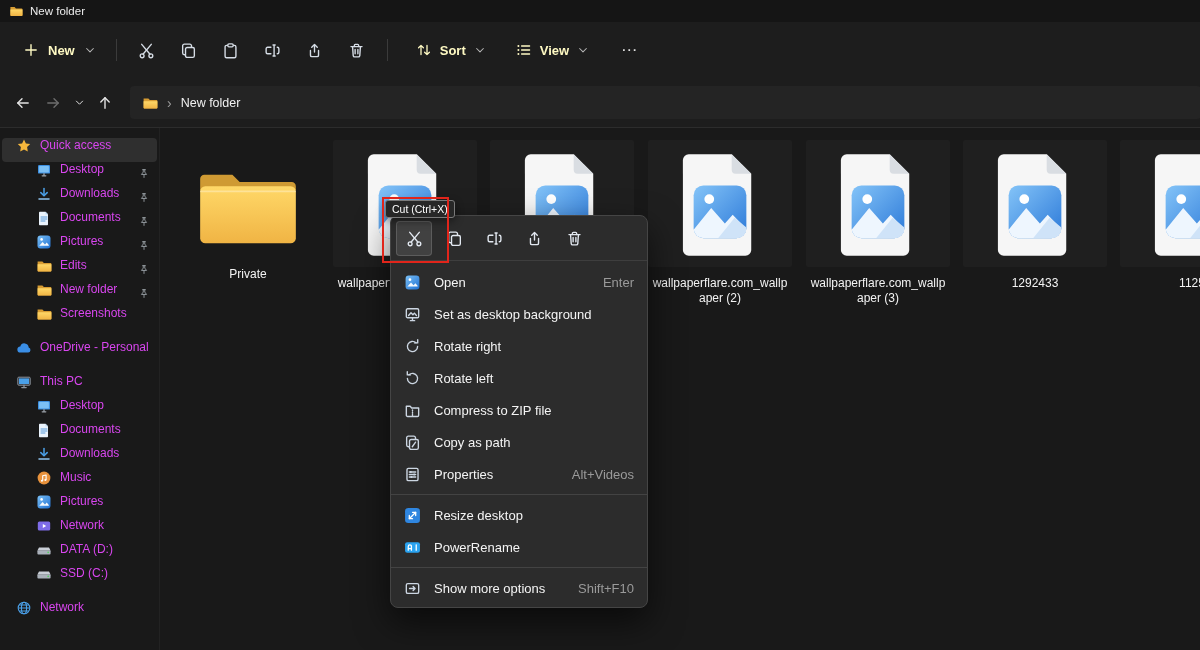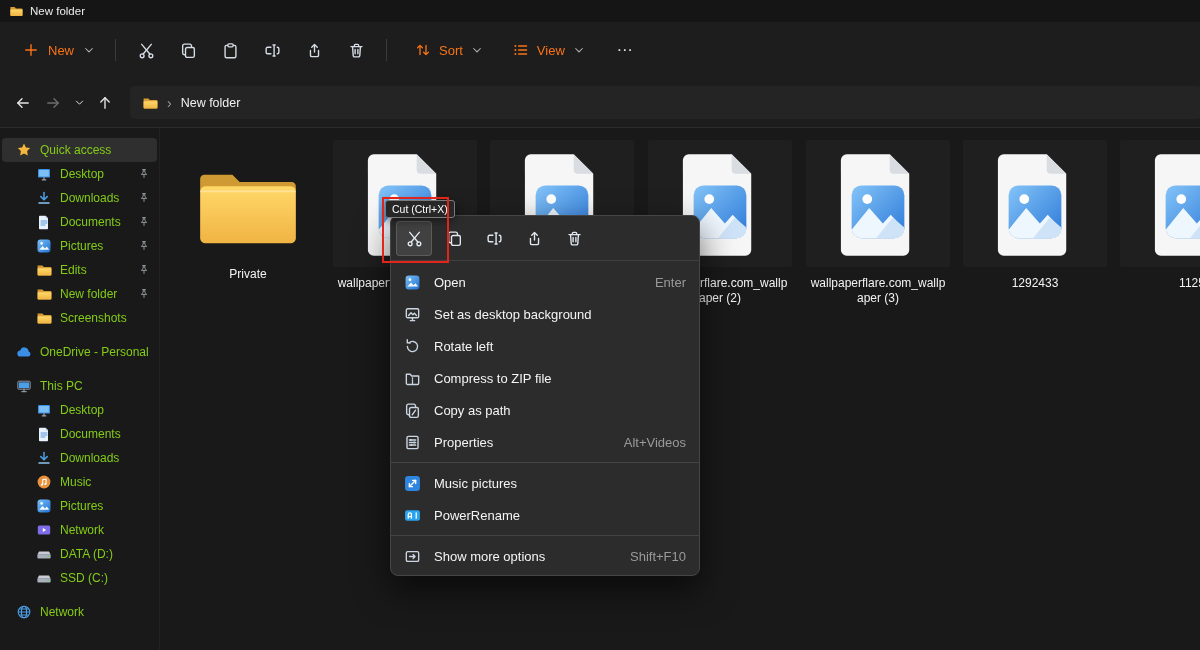--- a/index.html
+++ b/index.html
@@ -11,21 +11,21 @@
   .titlebar { position:absolute; top:0; left:0; right:0; height:22px; background:#151515;
               display:flex; align-items:center; gap:7px; padding:0 9px; font-size:11.5px; color:#ececec; }
   .i14 { width:14px; height:14px; display:block; }
   .i16 { width:16px; height:16px; display:block; }
   .i12 { width:12px; height:12px; display:block; }
 
   
   .cmdbar { position:absolute; top:22px; left:0; right:0; height:56px; background:#1d1d1d;
             display:flex; align-items:center; padding:0 12px; }
   .tb-labelbtn { height:34px; padding:0 11px; border-radius:4px; display:flex; align-items:center;
-                 gap:9px; color:#f97316; font-size:13px; }
+                 gap:9px; color:#fef9c3; font-size:13px;font-weight:bold; }
   .tb-iconbtn { width:42px; height:34px; border-radius:4px; display:flex; align-items:center;
                 justify-content:center; color:#d6dde6; }
   .tb-iconbtn svg { width:17px; height:17px; }
   .chev { color:#b5b5b5; }
   .tbsep { width:1px; height:22px; background:#3b3b3b; margin:0 9px; }
   .dots { font-size:17px; color:#e2e2e2; line-height:10px; padding-bottom:8px; }
   .ml8 { margin-left:8px;gap:8px; }
 
   
   .navrow { position:absolute; top:78px; left:0; right:0; height:50px; background:#1d1d1d;
@@ -36,42 +36,42 @@
   .navbtn.small { width:22px; } .navbtn.small svg { width:11px; height:11px; }
   .navbtn.dis { color:#6d6d6d; }
   .addr { flex:1; height:33px; margin-left:10px; margin-right:-9px; background:#242424;
           border-radius:4px; display:flex; align-items:center; gap:9px; padding:0 12px;
           font-size:12.5px; color:#f0f0f0; }
   .crumbsep { color:#9c9c9c; font-size:14px; }
 
   
   .sidebar { position:absolute; top:128px; bottom:0; left:0; width:160px; background:#191919;
              border-right:1px solid #222; padding-top:10px; overflow:hidden; }
-  .srow { height:24px; display:flex; align-items:center; gap:8px; position:relative;
-          font-size:12px; color:#84cc16; }
+  .srow { height:24px; display:flex; gap:8px; position:relative;
+          font-size:12px; color:#d946ef; }
   .srow.top { padding-left:16px; }
   .srow.child { padding-left:36px; }
   .srow.sel { background:#2f2f2f; margin:0 2px; border-radius:4px; padding-left:14px; }
   .pin { position:absolute; right:9px; top:6px; width:12px; height:12px; color:#9aa0a6; }
   .sgap { height:10px; }
   .slabel { white-space:nowrap; overflow:hidden; }
 
   
   .tile { position:absolute; top:140px; width:144px; }
   .thumb { width:144px; height:127px; background:#1f1f1f; border-radius:2px; display:flex;
            align-items:center; justify-content:center; }
   .imgfile { width:82px; height:104px; }
   .tlabel { margin-top:9px; text-align:center; font-size:12px; line-height:15px; color:#f3f3f3;
             overflow-wrap:anywhere; padding:0 3px; }
   .foldertile { position:absolute; top:140px; left:190px; width:116px; text-align:center; }
   .folderlg { width:104px; height:84px; margin-top:26px; }
   .foldertile .tlabel { margin-top:14px; }
 
   
-  .menu { position:absolute; left:390px; top:215px; width:310px; background:#2c2c2c;
+  .menu { position:absolute; left:390px; top:215px; width:258px; background:#2c2c2c;
           border:1px solid #454545; border-radius:8px; box-shadow:0 14px 34px rgba(0,0,0,.6);
           z-index:40; overflow:hidden; }
   .minirow { height:45px; border-bottom:1px solid #3e3e3e; display:flex; align-items:center;
              padding:0 5px; gap:4px; }
   .minibtn { width:36px; height:35px; border-radius:4px; display:flex; align-items:center;
              justify-content:center; color:#e2e8f0; }
   .minibtn svg { width:17px; height:17px; }
   .minibtn.hl { background:#414141; box-shadow:inset 0 0 0 1px #5c5c5c; }
   .mlist { padding:5px 0 3px; }
   .mitem { height:32px; display:flex; align-items:center; gap:13px; padding:0 13px;
@@ -680,20 +680,27 @@
       </div>
       <div class="mitem">
         <svg class="mi">
             <use href="#sym-desktopbg"></use>
           </svg>
         <span class="mlabel">Set as desktop background</span>
         <span class="mshort"></span>
       </div>
       <div class="mitem">
         <svg class="mi">
+            <use href="#sym-rotright"></use>
+          </svg>
+        <span class="mlabel">Rotate right</span>
+        <span class="mshort"></span>
+      </div>
+      <div class="mitem">
+        <svg class="mi">
             <use href="#sym-rotleft"></use>
           </svg>
         <span class="mlabel">Rotate left</span>
         <span class="mshort"></span>
       </div>
       <div class="mitem">
         <svg class="mi">
             <use href="#sym-zip"></use>
           </svg>
         <span class="mlabel">Compress to ZIP file</span>
@@ -711,21 +718,21 @@
             <use href="#sym-props"></use>
           </svg>
         <span class="mlabel">Properties</span>
         <span class="mshort">Alt+Videos</span>
       </div>
       <div class="msep"></div>
       <div class="mitem">
         <svg class="mi">
             <use href="#sym-resize"></use>
           </svg>
-        <span class="mlabel">Music pictures</span>
+        <span class="mlabel">Resize desktop</span>
         <span class="mshort"></span>
       </div>
       <div class="mitem">
         <svg class="mi">
             <use href="#sym-powerrename"></use>
           </svg>
         <span class="mlabel">PowerRename</span>
         <span class="mshort"></span>
       </div>
       <div class="msep"></div>

